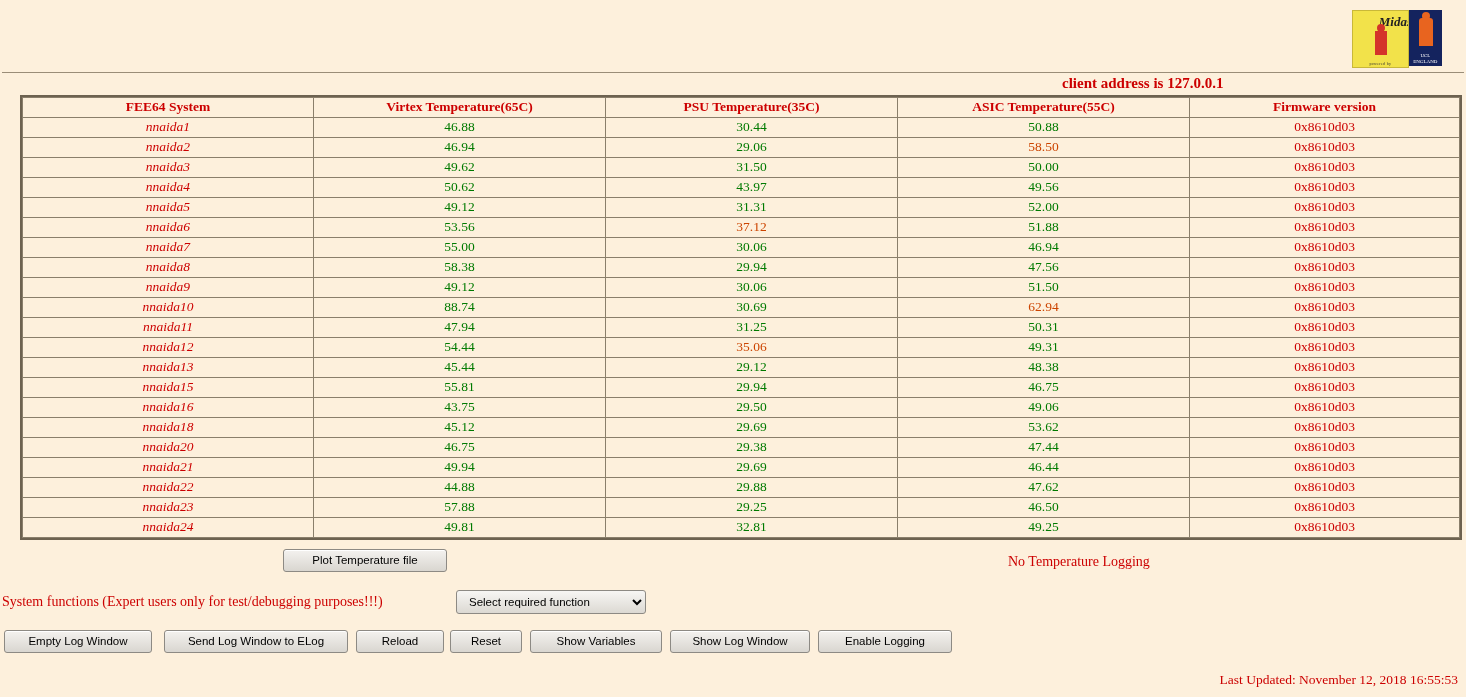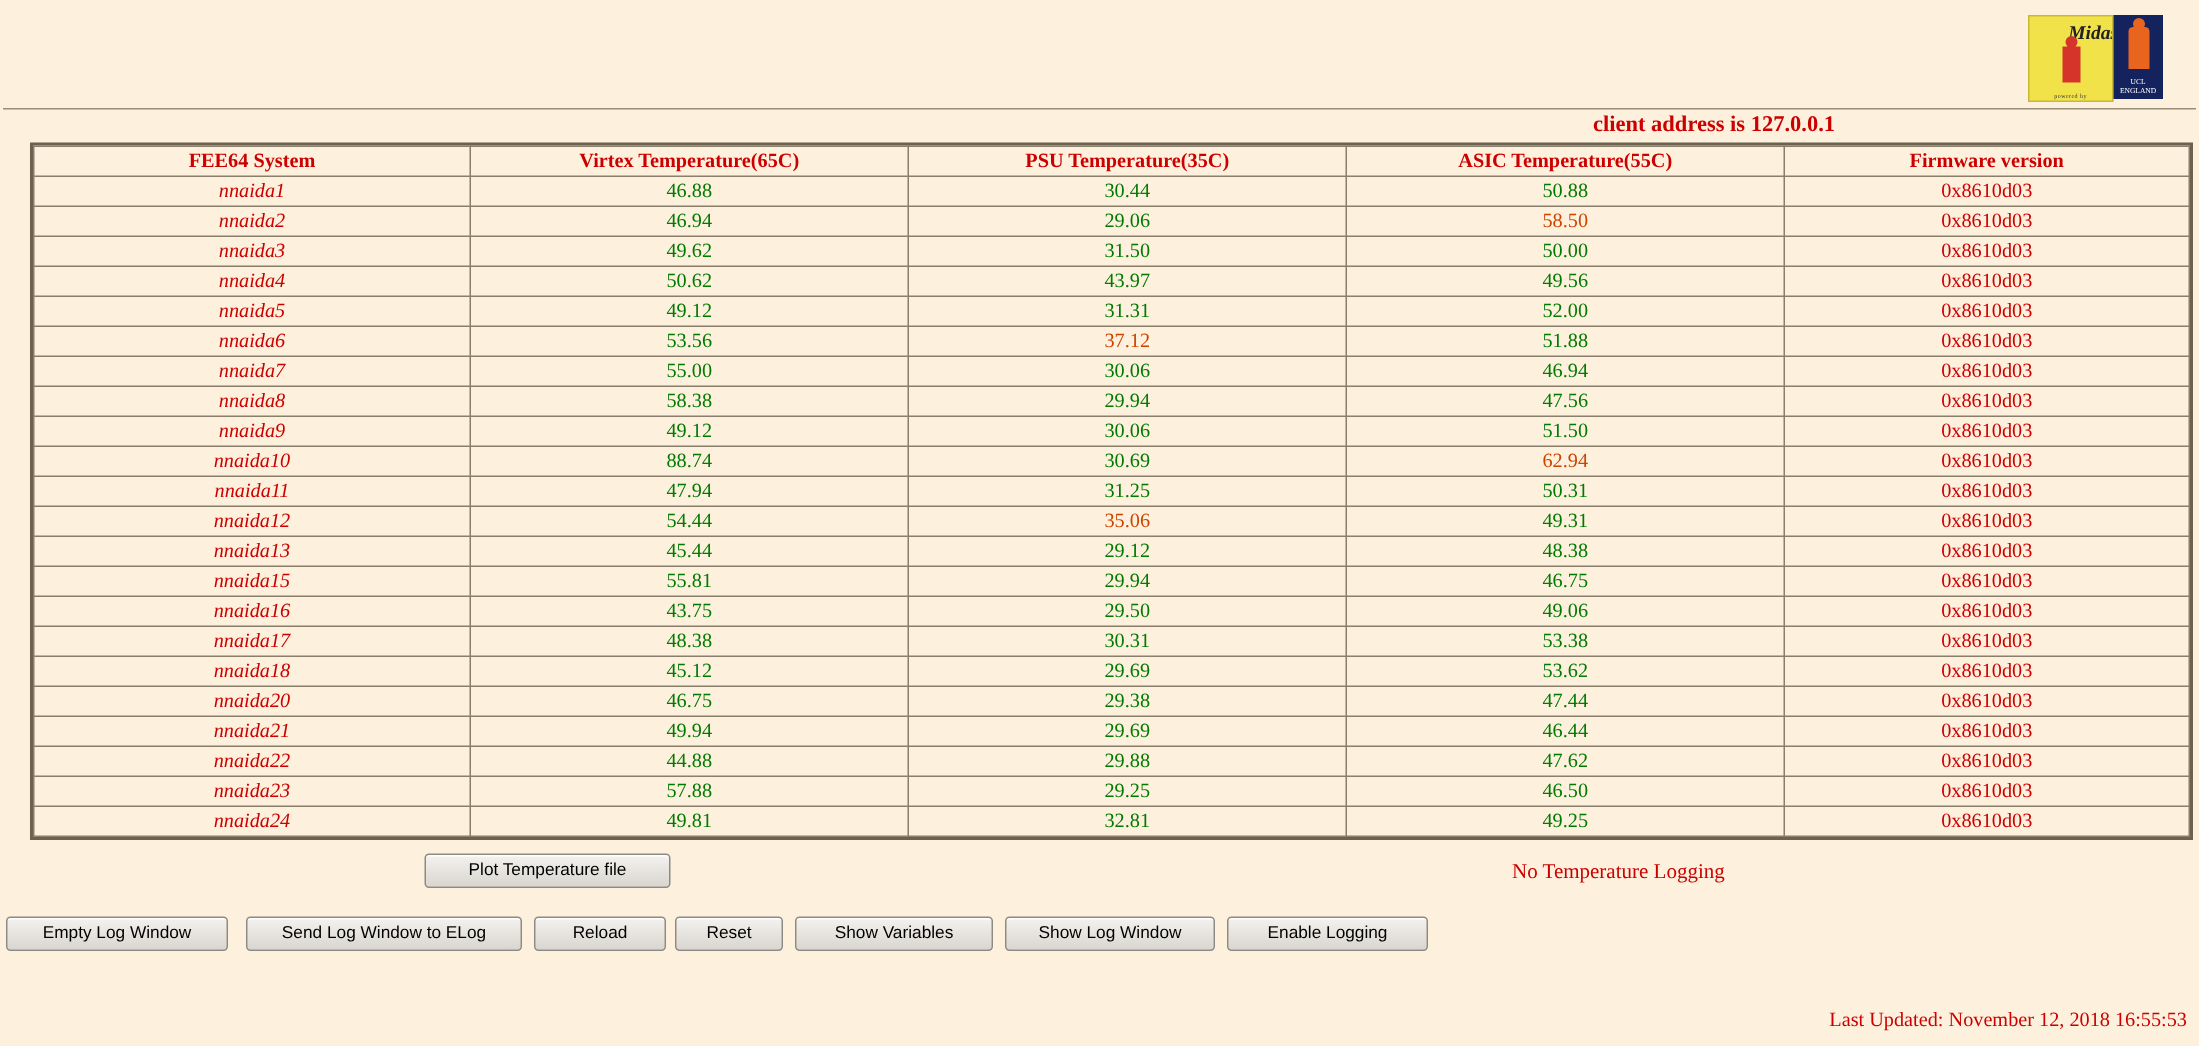--- a/index.html
+++ b/index.html
@@ -382,27 +382,20 @@
             <td class="fw">0x8610d03</td>
           </tr>
           <tr>
             <td class="sys">nnaida16</td>
             <td class="num ok">43.75</td>
             <td class="num ok">29.50</td>
             <td class="num ok">49.06</td>
             <td class="fw">0x8610d03</td>
           </tr>
           <tr>
-            <td class="sys">nnaida17</td>
-            <td class="num ok">48.38</td>
-            <td class="num ok">30.31</td>
-            <td class="num ok">53.38</td>
-            <td class="fw">0x8610d03</td>
-          </tr>
-          <tr>
             <td class="sys">nnaida18</td>
             <td class="num ok">45.12</td>
             <td class="num ok">29.69</td>
             <td class="num ok">53.62</td>
             <td class="fw">0x8610d03</td>
           </tr>
           <tr>
             <td class="sys">nnaida20</td>
             <td class="num ok">46.75</td>
             <td class="num ok">29.38</td>
@@ -439,20 +432,26 @@
           </tr>
         </tbody>
     </table>
   </div>
 
   <div class="controls">
     <button class="btn plot-btn">Plot Temperature file</button>
     <div class="nolog">No Temperature Logging</div>
   </div>
 
+  <div class="sysfunc-row">
+    <div class="sysfunc-label">System functions (Expert users only for test/debugging purposes!!!)</div>
+    <select class="sysfunc-select">
+      <option>Select required function</option>
+    </select>
+  </div>
 
   <div class="btn-row">
     <button class="btn" style="left:4px;width:148px;">Empty Log Window</button>
     <button class="btn" style="left:164px;width:184px;">Send Log Window to ELog</button>
     <button class="btn" style="left:356px;width:88px;">Reload</button>
     <button class="btn" style="left:450px;width:72px;">Reset</button>
     <button class="btn" style="left:530px;width:132px;">Show Variables</button>
     <button class="btn" style="left:670px;width:140px;">Show Log Window</button>
     <button class="btn" style="left:818px;width:134px;">Enable Logging</button>
   </div>

